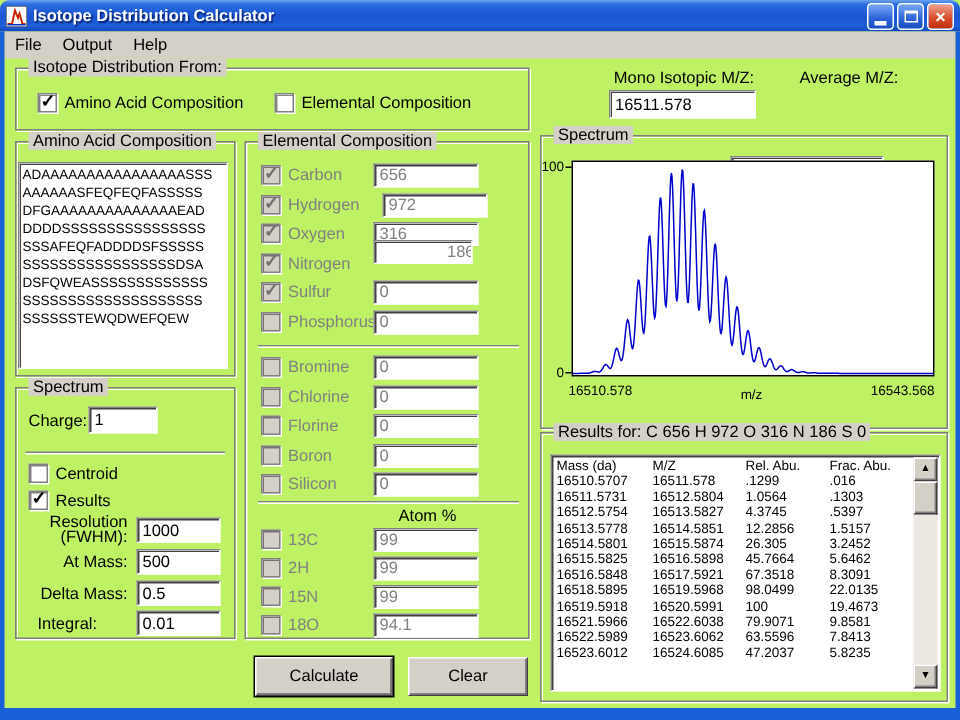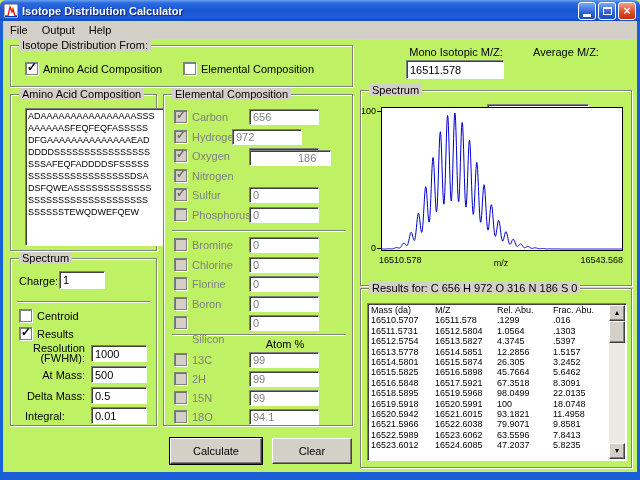--- a/index.html
+++ b/index.html
@@ -112,68 +112,68 @@
     <span class="lbl" style="left:190px;top:17px;">Elemental Composition</span>
   </div>
 
   <span class="lbl" style="left:404px;top:46px;width:104px;text-align:center;">Mono Isotopic M/Z:</span>
   <input class="tb" style="left: 406px; top: 60px; width: 98px; height: 19px;" readonly="" value="16511.578">
   <span class="lbl" style="left:514px;top:46px;width:104px;text-align:center;">Average M/Z:</span>
   <input class="tb" style="left: 487px; top: 60px; width: 102px; height: 19px; margin-top: 44px;" readonly="" value="16520.9438">
 
   <div class="fs" style="left:10px;top:94px;width:147px;height:157px;">
     <span class="leg">Amino Acid Composition</span>
-    <textarea class="seq" spellcheck="false" style="left: 14px; top: 13px; width: 140px; height: 138px;">ADAAAAAAAAAAAAAAAASSS
+    <textarea class="seq" spellcheck="false" style="left: 1px; top: 13px; width: 140px; height: 138px;">ADAAAAAAAAAAAAAAAASSS
 AAAAAASFEQFEQFASSSSS
 DFGAAAAAAAAAAAAAAEAD
 DDDDSSSSSSSSSSSSSSSS
 SSSAFEQFADDDDSFSSSSS
 SSSSSSSSSSSSSSSSSDSA
 DSFQWEASSSSSSSSSSSSS
 SSSSSSSSSSSSSSSSSSSS
 SSSSSSTEWQDWEFQEW</textarea>
   </div>
 
   <div class="fs" style="left:163px;top:94px;width:190px;height:332px;">
     <span class="leg">Elemental Composition</span>
     <div class="sep" style="left:8px;top:135px;width:174px;"></div>
     <div class="sep" style="left:8px;top:239px;width:174px;"></div>
     <span class="lbl" style="left:85px;top:243px;width:72px;text-align:center;">Atom %</span>
   <span class="cb dis checked" style="left: 10px; top: 15px;"></span>
       <span class="lbl gray" style="left: 28px; top: 16px;">Carbon</span>
       <div class="tb gray" style="left: 85px; top: 14px; width: 70px; height: 16px;">656</div>
       <span class="cb dis checked" style="left: 10px; top: 34.5px;"></span>
       <span class="lbl gray" style="left: 28px; top: 35.5px;">Hydrogen</span>
-      <div class="tb gray" style="left: 68px; top: 33.5px; width: 70px; height: 16px;">972</div>
+      <div class="tb gray" style="left: 91px; top: 33.5px; width: 70px; height: 16px;">972</div>
       <span class="cb dis checked" style="left: 10px; top: 54px;"></span>
       <span class="lbl gray" style="left: 28px; top: 55px;">Oxygen</span>
       <div class="tb gray" style="left: 85px; top: 53px; width: 70px; height: 16px;">316</div>
       <span class="cb dis checked" style="left: 10px; top: 73.5px;"></span>
       <span class="lbl gray" style="left: 28px; top: 74.5px;">Nitrogen</span>
-      <div class="tb gray" style="left: 85px; top: 55px; width: 82px; height: 16px; padding-left: 48px;">186</div>
+      <div class="tb gray" style="left: 85px; top: 65px; width: 66px; height: 16px; padding-left: 48px;">186</div>
       <span class="cb dis checked" style="left: 10px; top: 93px;"></span>
       <span class="lbl gray" style="left: 28px; top: 94px;">Sulfur</span>
       <div class="tb gray" style="left: 85px; top: 92px; width: 70px; height: 16px;">0</div>
       <span class="cb dis" style="left: 10px; top: 112.5px;"></span>
       <span class="lbl gray" style="left: 28px; top: 113.5px;">Phosphorus</span>
       <div class="tb gray" style="left: 85px; top: 111.5px; width: 70px; height: 16px;">0</div>
       <span class="cb dis" style="left: 10px; top: 143px;"></span>
       <span class="lbl gray" style="left: 28px; top: 144px;">Bromine</span>
       <div class="tb gray" style="left: 85px; top: 142px; width: 70px; height: 16px;">0</div>
       <span class="cb dis" style="left: 10px; top: 162.5px;"></span>
       <span class="lbl gray" style="left: 28px; top: 163.5px;">Chlorine</span>
       <div class="tb gray" style="left: 85px; top: 161.5px; width: 70px; height: 16px;">0</div>
       <span class="cb dis" style="left: 10px; top: 182px;"></span>
       <span class="lbl gray" style="left: 28px; top: 183px;">Florine</span>
       <div class="tb gray" style="left: 85px; top: 181px; width: 70px; height: 16px;">0</div>
       <span class="cb dis" style="left: 10px; top: 201.5px;"></span>
       <span class="lbl gray" style="left: 28px; top: 202.5px;">Boron</span>
       <div class="tb gray" style="left: 85px; top: 200.5px; width: 70px; height: 16px;">0</div>
       <span class="cb dis" style="left: 10px; top: 221px;"></span>
-      <span class="lbl gray" style="left: 28px; top: 238px; text-align: right;">Silicon</span>
+      <span class="lbl gray" style="left: 28px; top: 222px; text-align: right;">Silicon</span>
       <div class="tb gray" style="left: 85px; top: 220px; width: 70px; height: 16px;">0</div>
       <span class="cb dis" style="left: 10px; top: 258px;"></span>
       <span class="lbl gray" style="left: 28px; top: 259px;">13C</span>
       <div class="tb gray" style="left: 85px; top: 257px; width: 70px; height: 16px;">99</div>
       <span class="cb dis" style="left: 10px; top: 277px;"></span>
       <span class="lbl gray" style="left: 28px; top: 278px;">2H</span>
       <div class="tb gray" style="left: 85px; top: 276px; width: 70px; height: 16px;">99</div>
       <span class="cb dis" style="left: 10px; top: 296px;"></span>
       <span class="lbl gray" style="left: 28px; top: 297px;">15N</span>
       <div class="tb gray" style="left: 85px; top: 295px; width: 70px; height: 16px;">99</div>
@@ -223,22 +223,21 @@
       <div class="rows">
           <div class="rrow"><span class="rcell c0">Mass (da)</span><span class="rcell c1">M/Z</span><span class="rcell c2">Rel. Abu.</span><span class="rcell c3">Frac. Abu.</span></div>
           <div class="rrow"><span class="rcell c0">16510.5707</span><span class="rcell c1">16511.578</span><span class="rcell c2">.1299</span><span class="rcell c3">.016</span></div>
           <div class="rrow"><span class="rcell c0">16511.5731</span><span class="rcell c1">16512.5804</span><span class="rcell c2">1.0564</span><span class="rcell c3">.1303</span></div>
           <div class="rrow"><span class="rcell c0">16512.5754</span><span class="rcell c1">16513.5827</span><span class="rcell c2">4.3745</span><span class="rcell c3">.5397</span></div>
           <div class="rrow"><span class="rcell c0">16513.5778</span><span class="rcell c1">16514.5851</span><span class="rcell c2">12.2856</span><span class="rcell c3">1.5157</span></div>
           <div class="rrow"><span class="rcell c0">16514.5801</span><span class="rcell c1">16515.5874</span><span class="rcell c2">26.305</span><span class="rcell c3">3.2452</span></div>
           <div class="rrow"><span class="rcell c0">16515.5825</span><span class="rcell c1">16516.5898</span><span class="rcell c2">45.7664</span><span class="rcell c3">5.6462</span></div>
           <div class="rrow"><span class="rcell c0">16516.5848</span><span class="rcell c1">16517.5921</span><span class="rcell c2">67.3518</span><span class="rcell c3">8.3091</span></div>
           <div class="rrow"><span class="rcell c0">16518.5895</span><span class="rcell c1">16519.5968</span><span class="rcell c2">98.0499</span><span class="rcell c3">22.0135</span></div>
-          <div class="rrow"><span class="rcell c0">16519.5918</span><span class="rcell c1">16520.5991</span><span class="rcell c2">100</span><span class="rcell c3">18.0748</span></div>
-          <div class="rrow"><span class="rcell c0">16520.5942</span><span class="rcell c1">16521.6015</span><span class="rcell c2">93.1821</span><span class="rcell c3">11.4958</span></div>
+          <div class="rrow"><span class="rcell c0">16519.5918</span><span class="rcell c1">16520.5991</span><span class="rcell c2">100</span><span class="rcell c3">19.4673</span></div>
           <div class="rrow"><span class="rcell c0">16521.5966</span><span class="rcell c1">16522.6038</span><span class="rcell c2">79.9071</span><span class="rcell c3">9.8581</span></div>
           <div class="rrow"><span class="rcell c0">16522.5989</span><span class="rcell c1">16523.6062</span><span class="rcell c2">63.5596</span><span class="rcell c3">7.8413</span></div>
           <div class="rrow"><span class="rcell c0">16523.6012</span><span class="rcell c1">16524.6085</span><span class="rcell c2">47.2037</span><span class="rcell c3">5.8235</span></div>
         </div>
       <div class="sb">
         <div class="sbbtn" style="top:0;"><span>▲</span></div>
         <div class="sbthumb"></div>
         <div class="sbbtn" style="bottom:0;"><span>▼</span></div>
       </div>
     </div>

